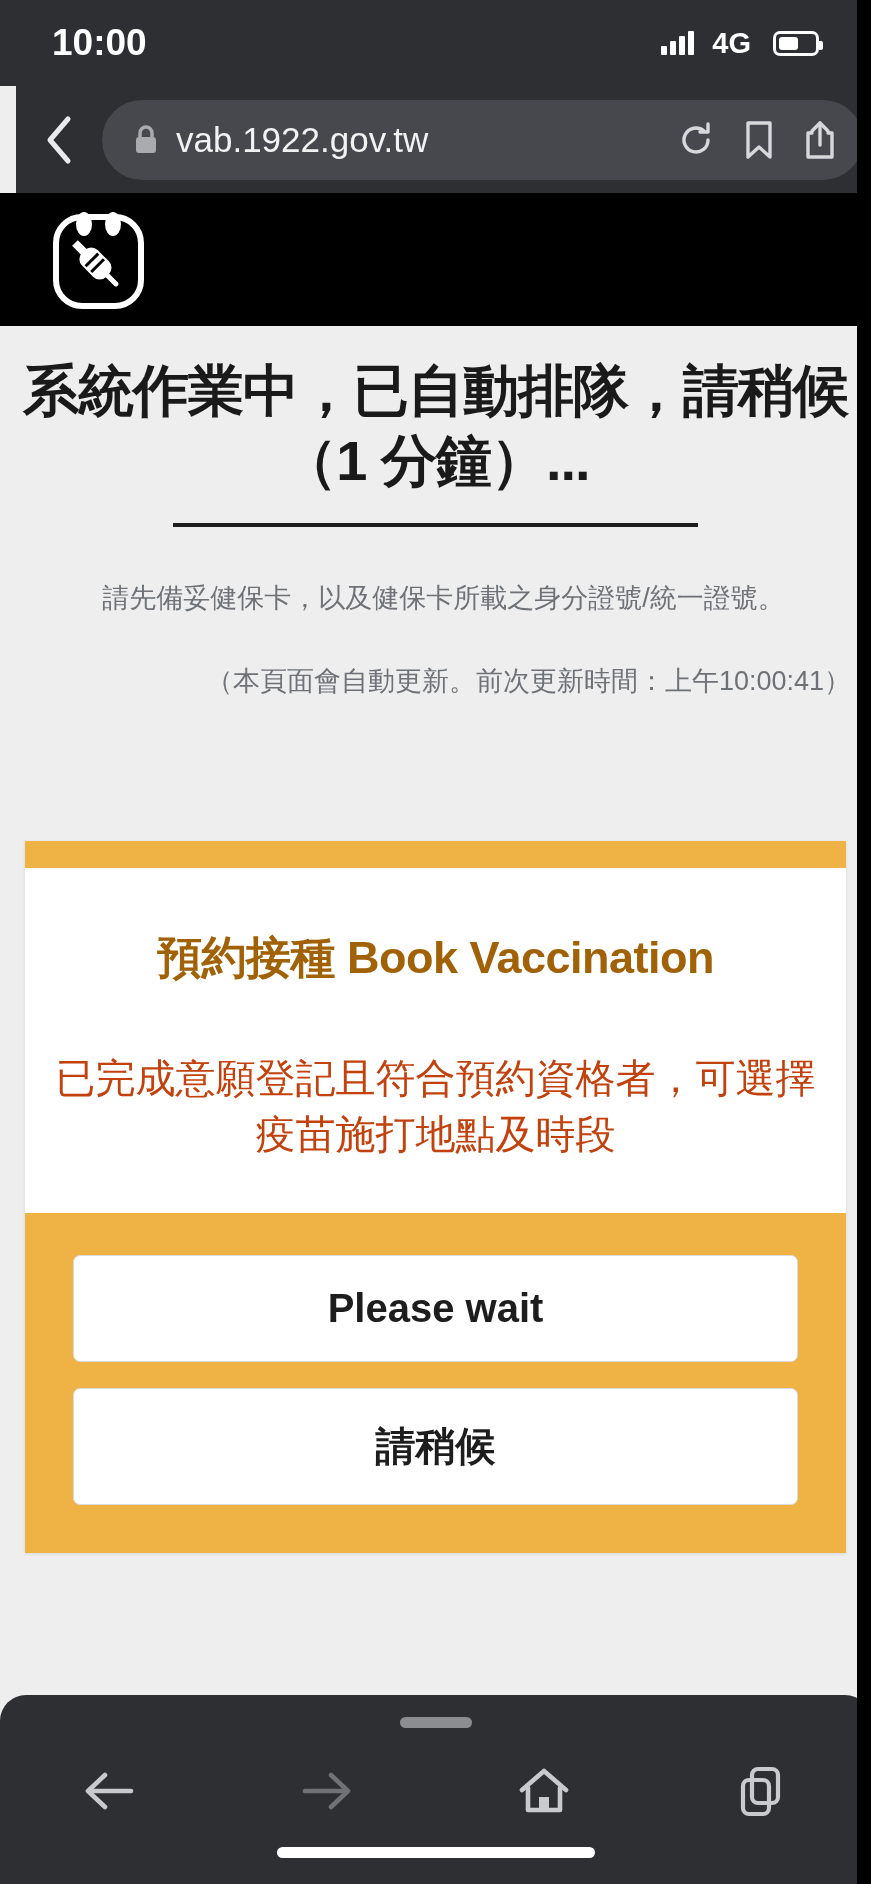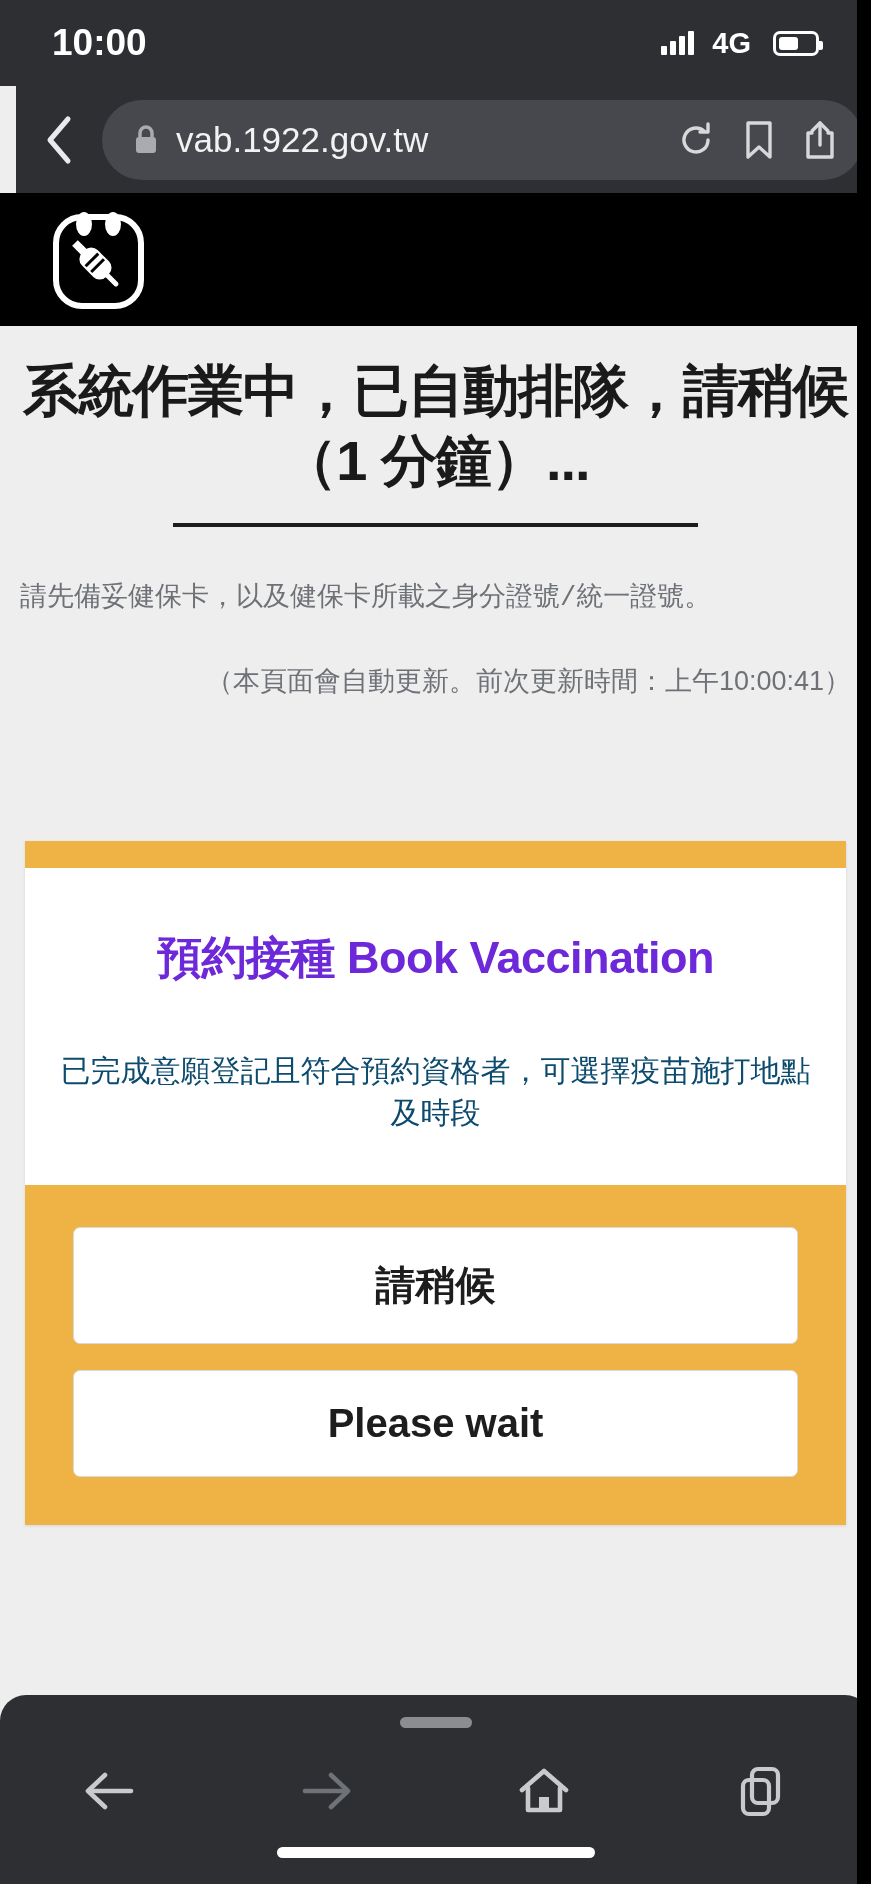--- a/index.html
+++ b/index.html
@@ -181,24 +181,24 @@
   }
   .heading-rule {
     width: 525px;
     height: 4px;
     background: #1d1d1d;
     margin: 27px auto 0 auto;
   }
   .sub-note {
     margin: 0;
     padding: 53px 4px 0 20px;
+    text-align: center;
     font-size: 27px;
     color: #6e7277;
     line-height: 1.4;
-    font-family: Liberation Mono, monospace;
   }
   .refresh-note {
     margin: 0;
     padding: 45px 20px 0 20px;
     text-align: right;
     font-size: 27px;
     color: #6e7277;
     line-height: 1.4;
   }
 
@@ -213,29 +213,29 @@
     background: #efb345;
   }
   .card-body {
     padding: 60px 22px 50px 22px;
   }
   .card-title {
     margin: 0;
     text-align: center;
     font-size: 45px;
     font-weight: bold;
-    color: #6d28d9;
+    color: #a16207;
     letter-spacing: -0.5px;
   }
   .card-note-zh {
     margin: 62px 0 0 0;
     text-align: center;
-    font-size: 30px;
+    font-size: 40px;
     line-height: 1.42;
-    color: #0c4a6e;
+    color: #c2410c;
   }
   .card-note-en {
     margin: 6px 0 0 0;
     text-align: center;
     font-size: 30px;
     line-height: 1.42;
     color: #c0392b;
   }
   .card-actions {
     background: #efb345;
@@ -391,22 +391,22 @@
     <p class="sub-note">請先備妥健保卡，以及健保卡所載之身分證號/統一證號。</p>
     <p class="refresh-note">（本頁面會自動更新。前次更新時間：上午10:00:41）</p>
 
     <div class="card">
       <div class="card-topbar"></div>
       <div class="card-body">
         <h2 class="card-title">預約接種 Book Vaccination</h2>
         <p class="card-note-zh">已完成意願登記且符合預約資格者，可選擇疫苗施打地點及時段</p>
       </div>
       <div class="card-actions">
+        <button class="wait-btn">Please wait</button>
         <button class="wait-btn">請稍候</button>
-        <button class="wait-btn">Please wait</button>
       </div>
     </div>
 
   </div>
 
   <div class="bottom-nav">
     <div class="drag-handle"></div>
     <div class="nav-row">
       <span class="nav-btn">
         <svg width="60" height="52" viewBox="0 0 60 52" aria-hidden="true">

